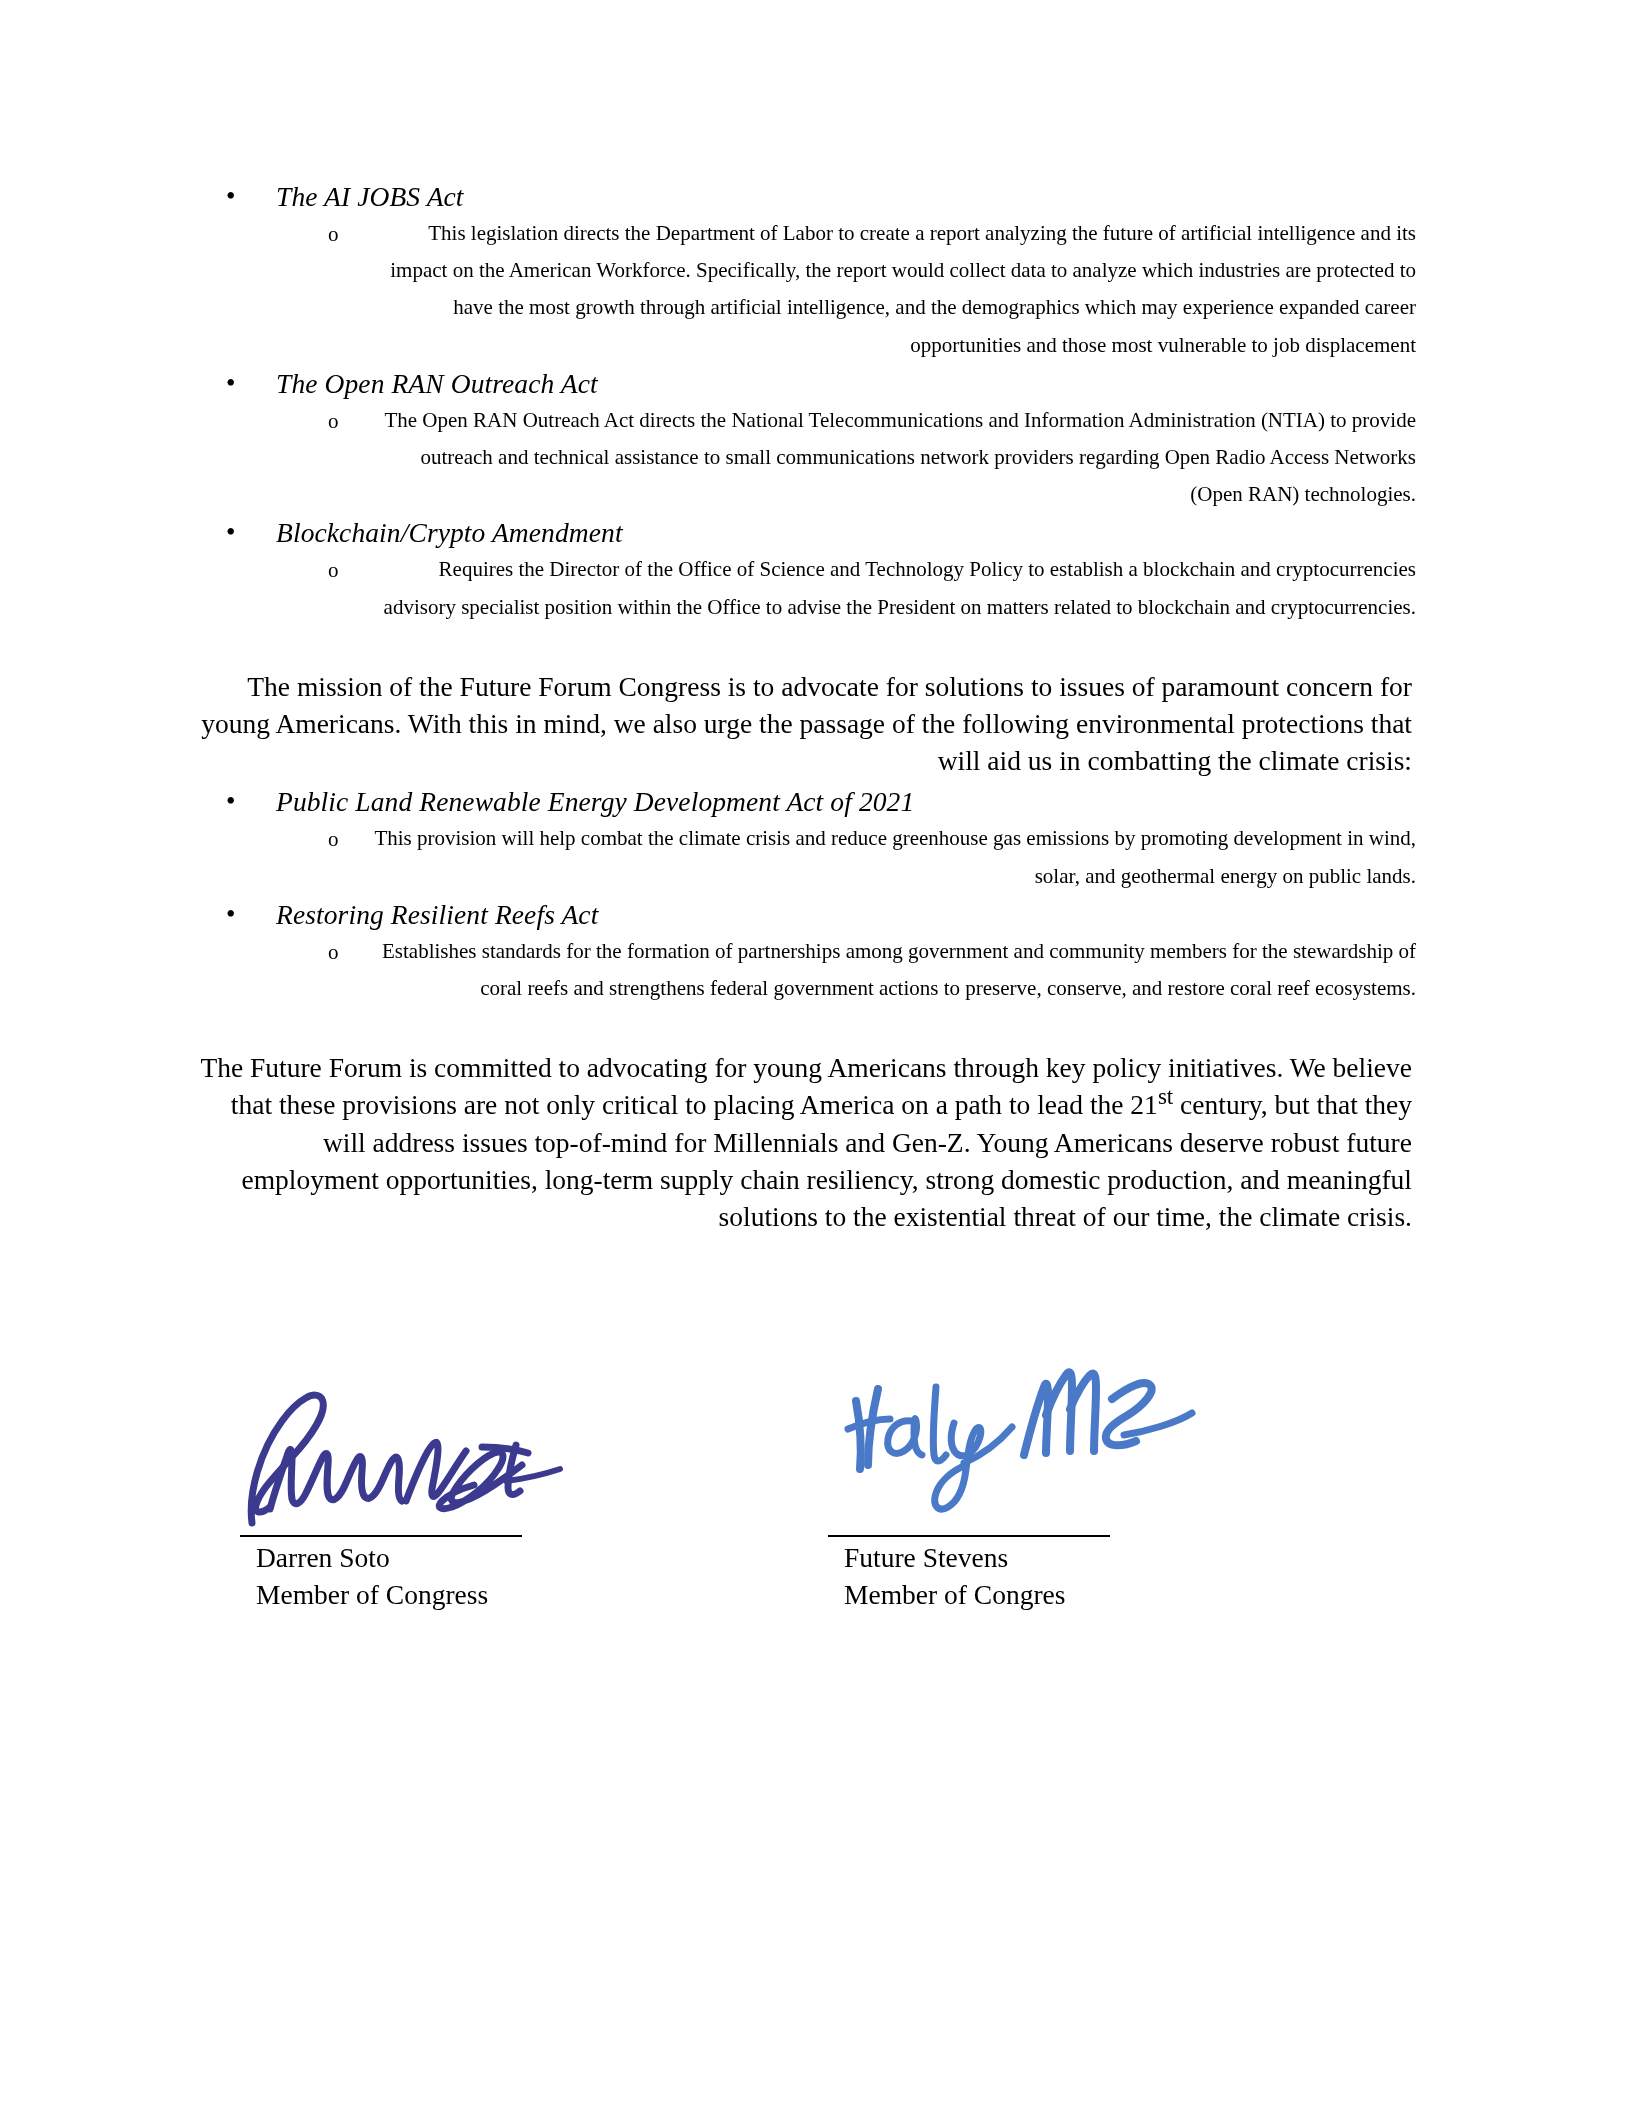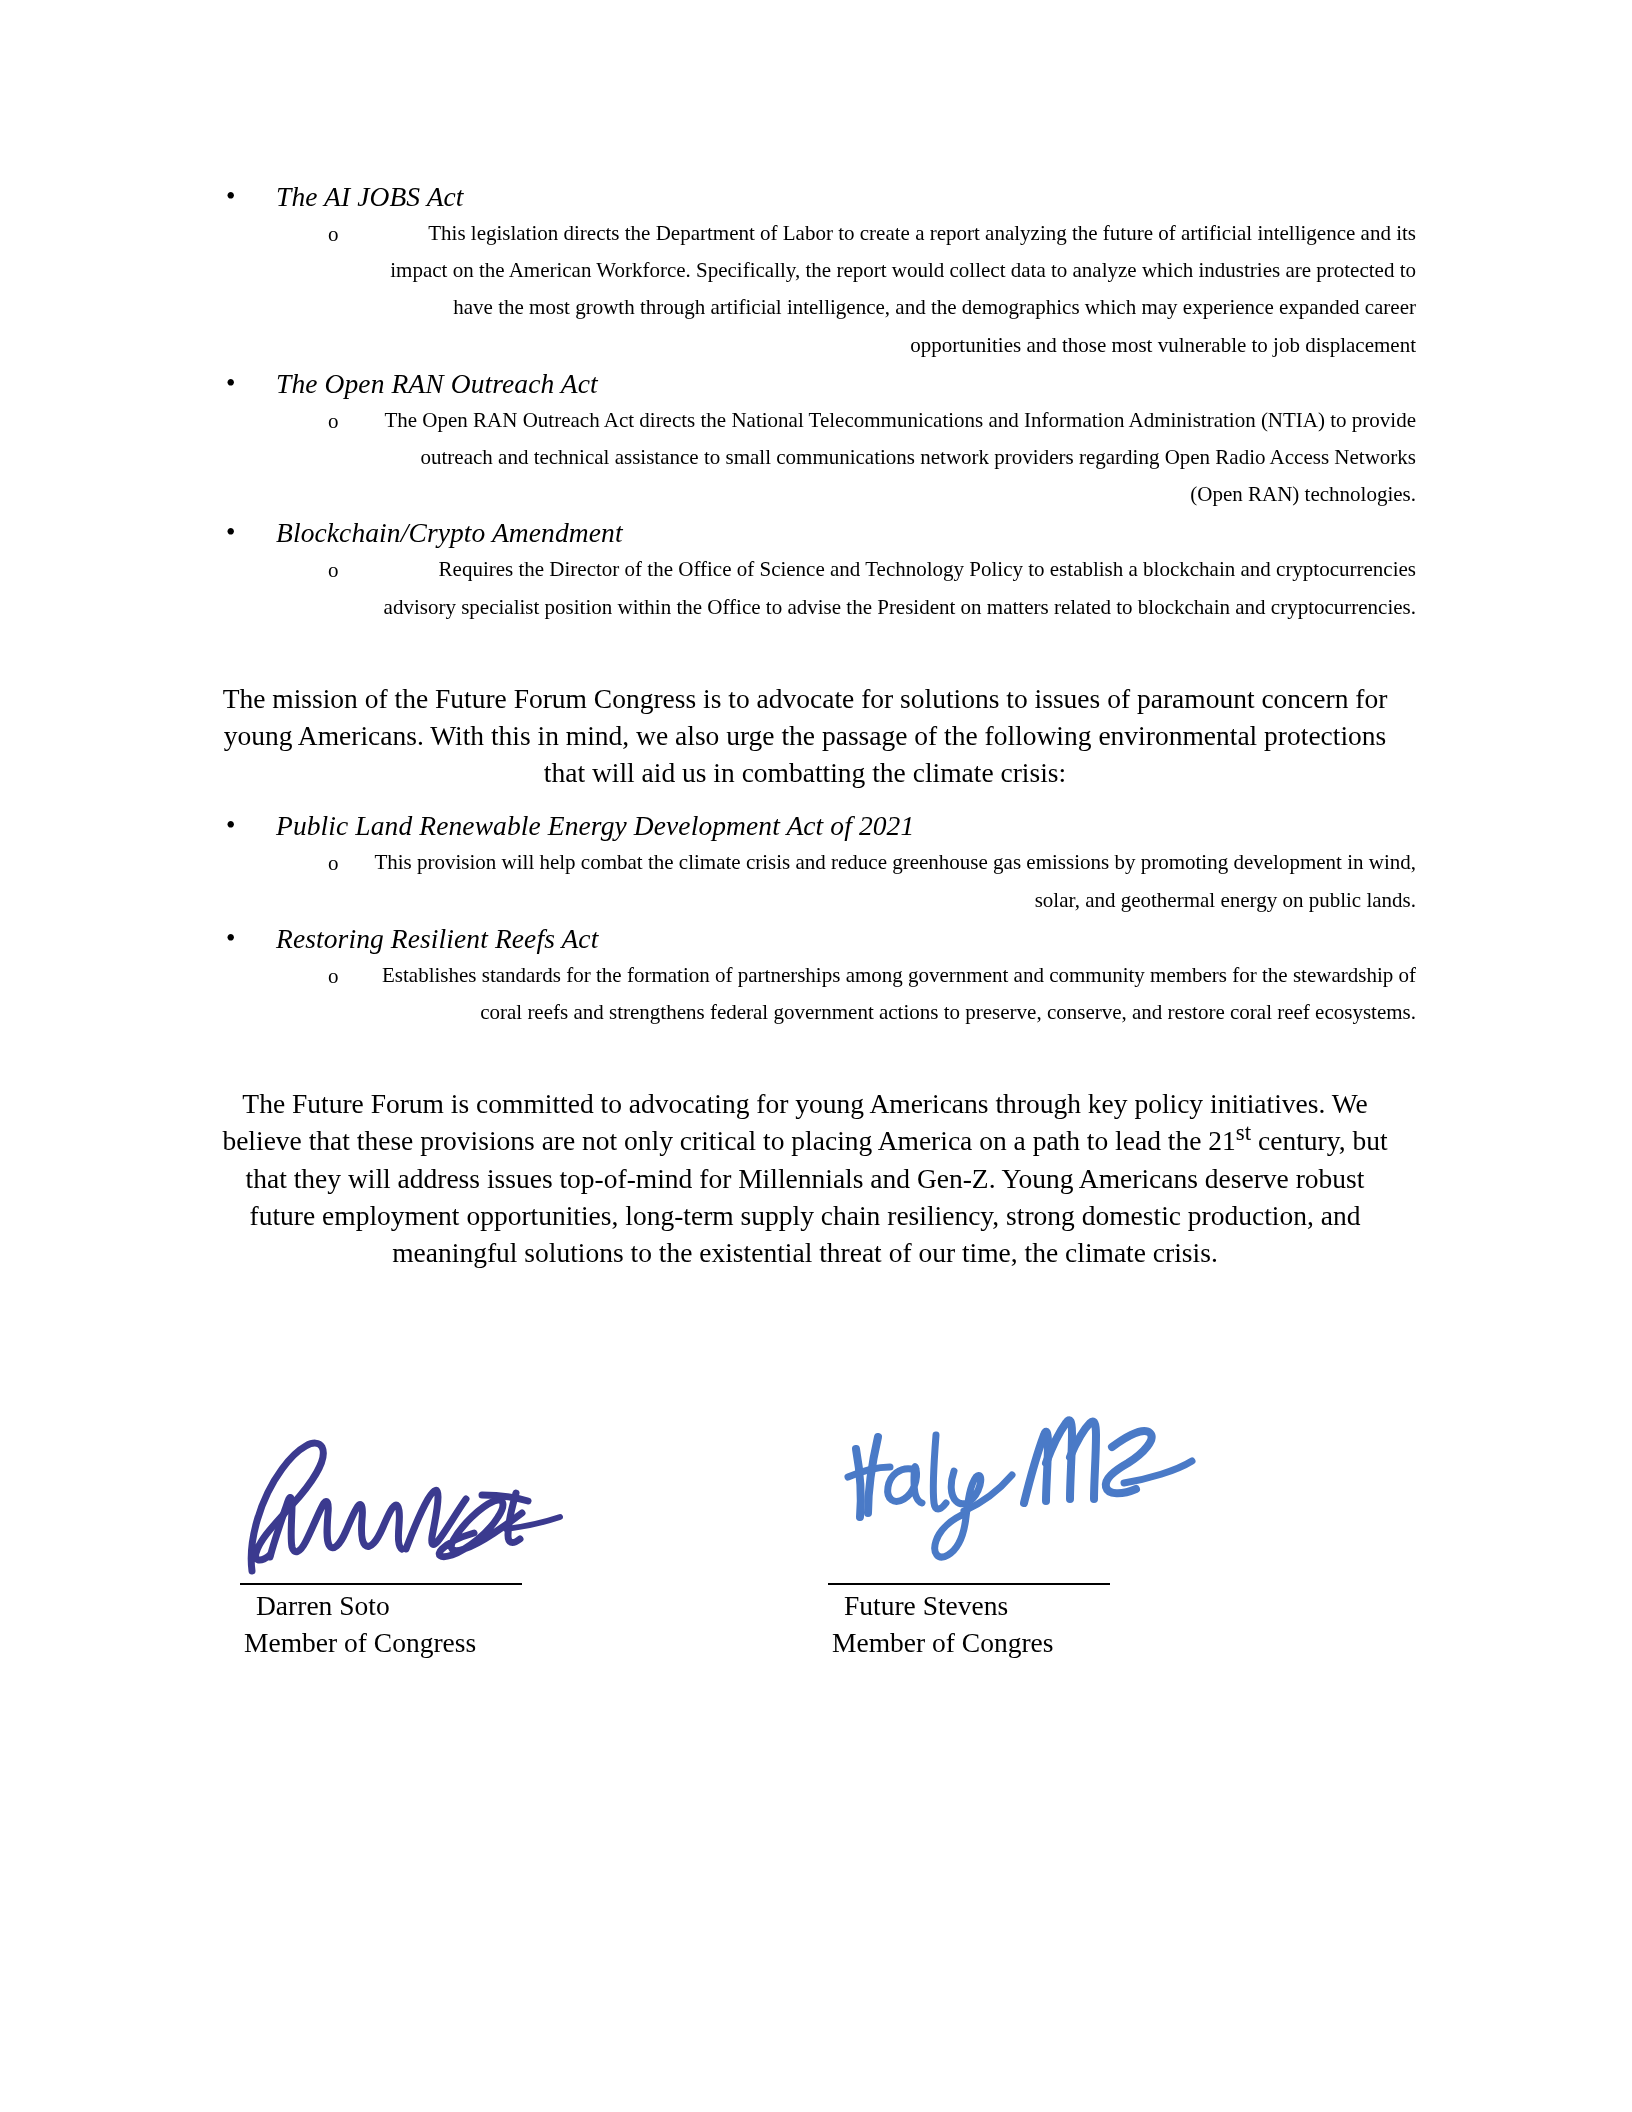--- a/index.html
+++ b/index.html
@@ -76,22 +76,22 @@
   .sub-text {
     font-size: 21px;
     line-height: 37.2px;
     text-align: right;
   }
 
   
   p.body {
     font-size: 27.5px;
     line-height: 37.2px;
-    margin: 16px;
-    text-align: center;
+    margin: 4px;
+    text-align: right;
     font-family: Liberation Serif, serif;
   }
   .gap-md { height: 37px; }
   .gap-lg { height: 74px; }
 
   sup.ord {
     font-size: 23px;
     vertical-align: super;
     line-height: 0;
   }
@@ -120,21 +120,21 @@
     position: absolute;
     top: 152px;
     left: 16px;
     font-size: 27.5px;
     line-height: 37px;
     white-space: nowrap;
   }
   .sig-role {
     position: absolute;
     top: 189px;
-    left: 4px;
+    left: 16px;
     font-size: 27.5px;
     line-height: 37px;
     white-space: nowrap;
   }
   .sig-svg-wrap {
     position: absolute;
     left: -10px;
     top: -14px;
     width: 340px;
     height: 170px;

